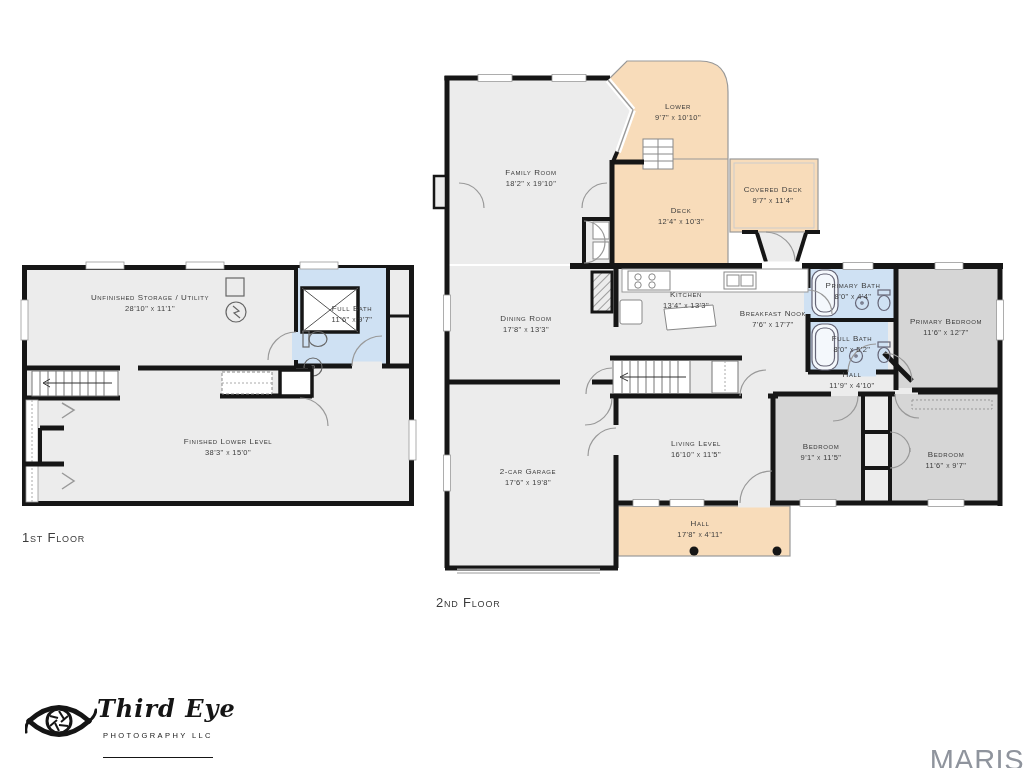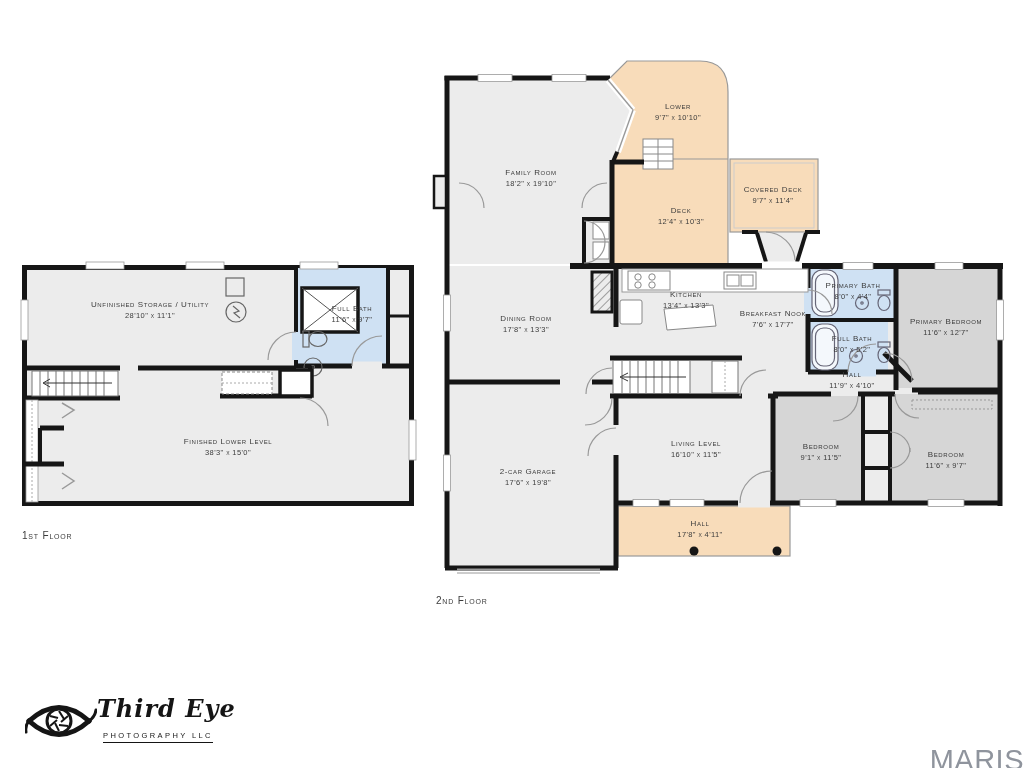--- a/index.html
+++ b/index.html
@@ -3,31 +3,31 @@
 <meta charset="utf-8">
 <style>
   html,body{margin:0;padding:0;background:#fff;}
   #canvas{position:relative;width:1024px;height:768px;background:#ffffff;overflow:hidden;
           font-family:"Liberation Sans", sans-serif;}
   svg.plan{position:absolute;left:0;top:0;}
   .rlabel{position:absolute;transform:translate(-50%,-50%);text-align:center;white-space:nowrap;
           font-size:8px;letter-spacing:.6px;color:#3b3b3b;line-height:1.45;
           font-variant:small-caps;z-index:5;}
   .rlabel .dims{display:block;font-size:7.5px;letter-spacing:.4px;}
-  .floor-tag{position:absolute;font-size:10px;letter-spacing:.8px;color:#3b3b3b;
+  .floor-tag{position:absolute;font-size:13px;letter-spacing:.8px;color:#3b3b3b;
              font-variant:small-caps;z-index:5;}
   .footer{position:absolute;left:0;top:683px;width:100%;text-align:center;color:#222833;z-index:5;}
   .footer .total{font-size:15px;font-weight:bold;line-height:1.2;}
   .footer .line{font-size:14px;line-height:1.25;color:#2a2f3a;}
   .footer .disclaimer{margin-top:5px;font-size:5px;font-weight:bold;letter-spacing:.2px;color:#333;}
   .logo{position:absolute;left:25px;top:692px;width:215px;height:62px;z-index:5;}
   .logo .script{position:absolute;left:72px;top:2px;font-family:"DejaVu Serif", serif;
                 font-style:italic;font-weight:600;font-size:24px;color:#151515;letter-spacing:1px;}
   .logo .sub{position:absolute;left:78px;top:39px;font-size:7.5px;letter-spacing:2.4px;color:#151515;
-             border-bottom:1.5px solid #151515;padding-bottom:2px;}
+             border-bottom:1.5px solid #151515;padding-bottom:17px;}
   .maris{position:absolute;right:0px;top:744px;font-size:29px;color:#8f949d;letter-spacing:.5px;z-index:5;text-align:center;}
 </style>
 </head>
 <body>
 
 <div id="canvas">
 
 <svg class="plan" width="1024" height="768" viewBox="0 0 1024 768">
   <defs>
     <pattern id="hatch" width="6" height="6" patternUnits="userSpaceOnUse" patternTransform="rotate(45)">
@@ -305,21 +305,21 @@
       <path d="M 884,353 A 28 28 0 0 1 912,381"></path>
       <path d="M 858,396 A 25 25 0 0 1 833,421"></path>
       <path d="M 895,394 A 24 24 0 0 0 919,418"></path>
       <path d="M 890,432 A 20 20 0 0 1 910,452"></path>
       <path d="M 890,468 A 20 20 0 0 0 910,448"></path>
       <path d="M 740,503 A 32 32 0 0 1 772,471"></path>
     </g>
   </g>
 </svg>
 
-<div class="rlabel" style="left:150px;top:310px">
+<div class="rlabel" style="left:150px;top:303px">
   <span>Unfinished Storage / Utility</span>
   <span class="dims">28'10" x 11'1"</span>
 </div>
 <div class="rlabel" style="left:352px;top:314px">
   <span>Full Bath</span>
   <span class="dims">11'6" x 9'7"</span>
 </div>
 <div class="rlabel" style="left:228px;top:447px">
   <span>Finished Lower Level</span>
   <span class="dims">38'3" x 15'0"</span>

